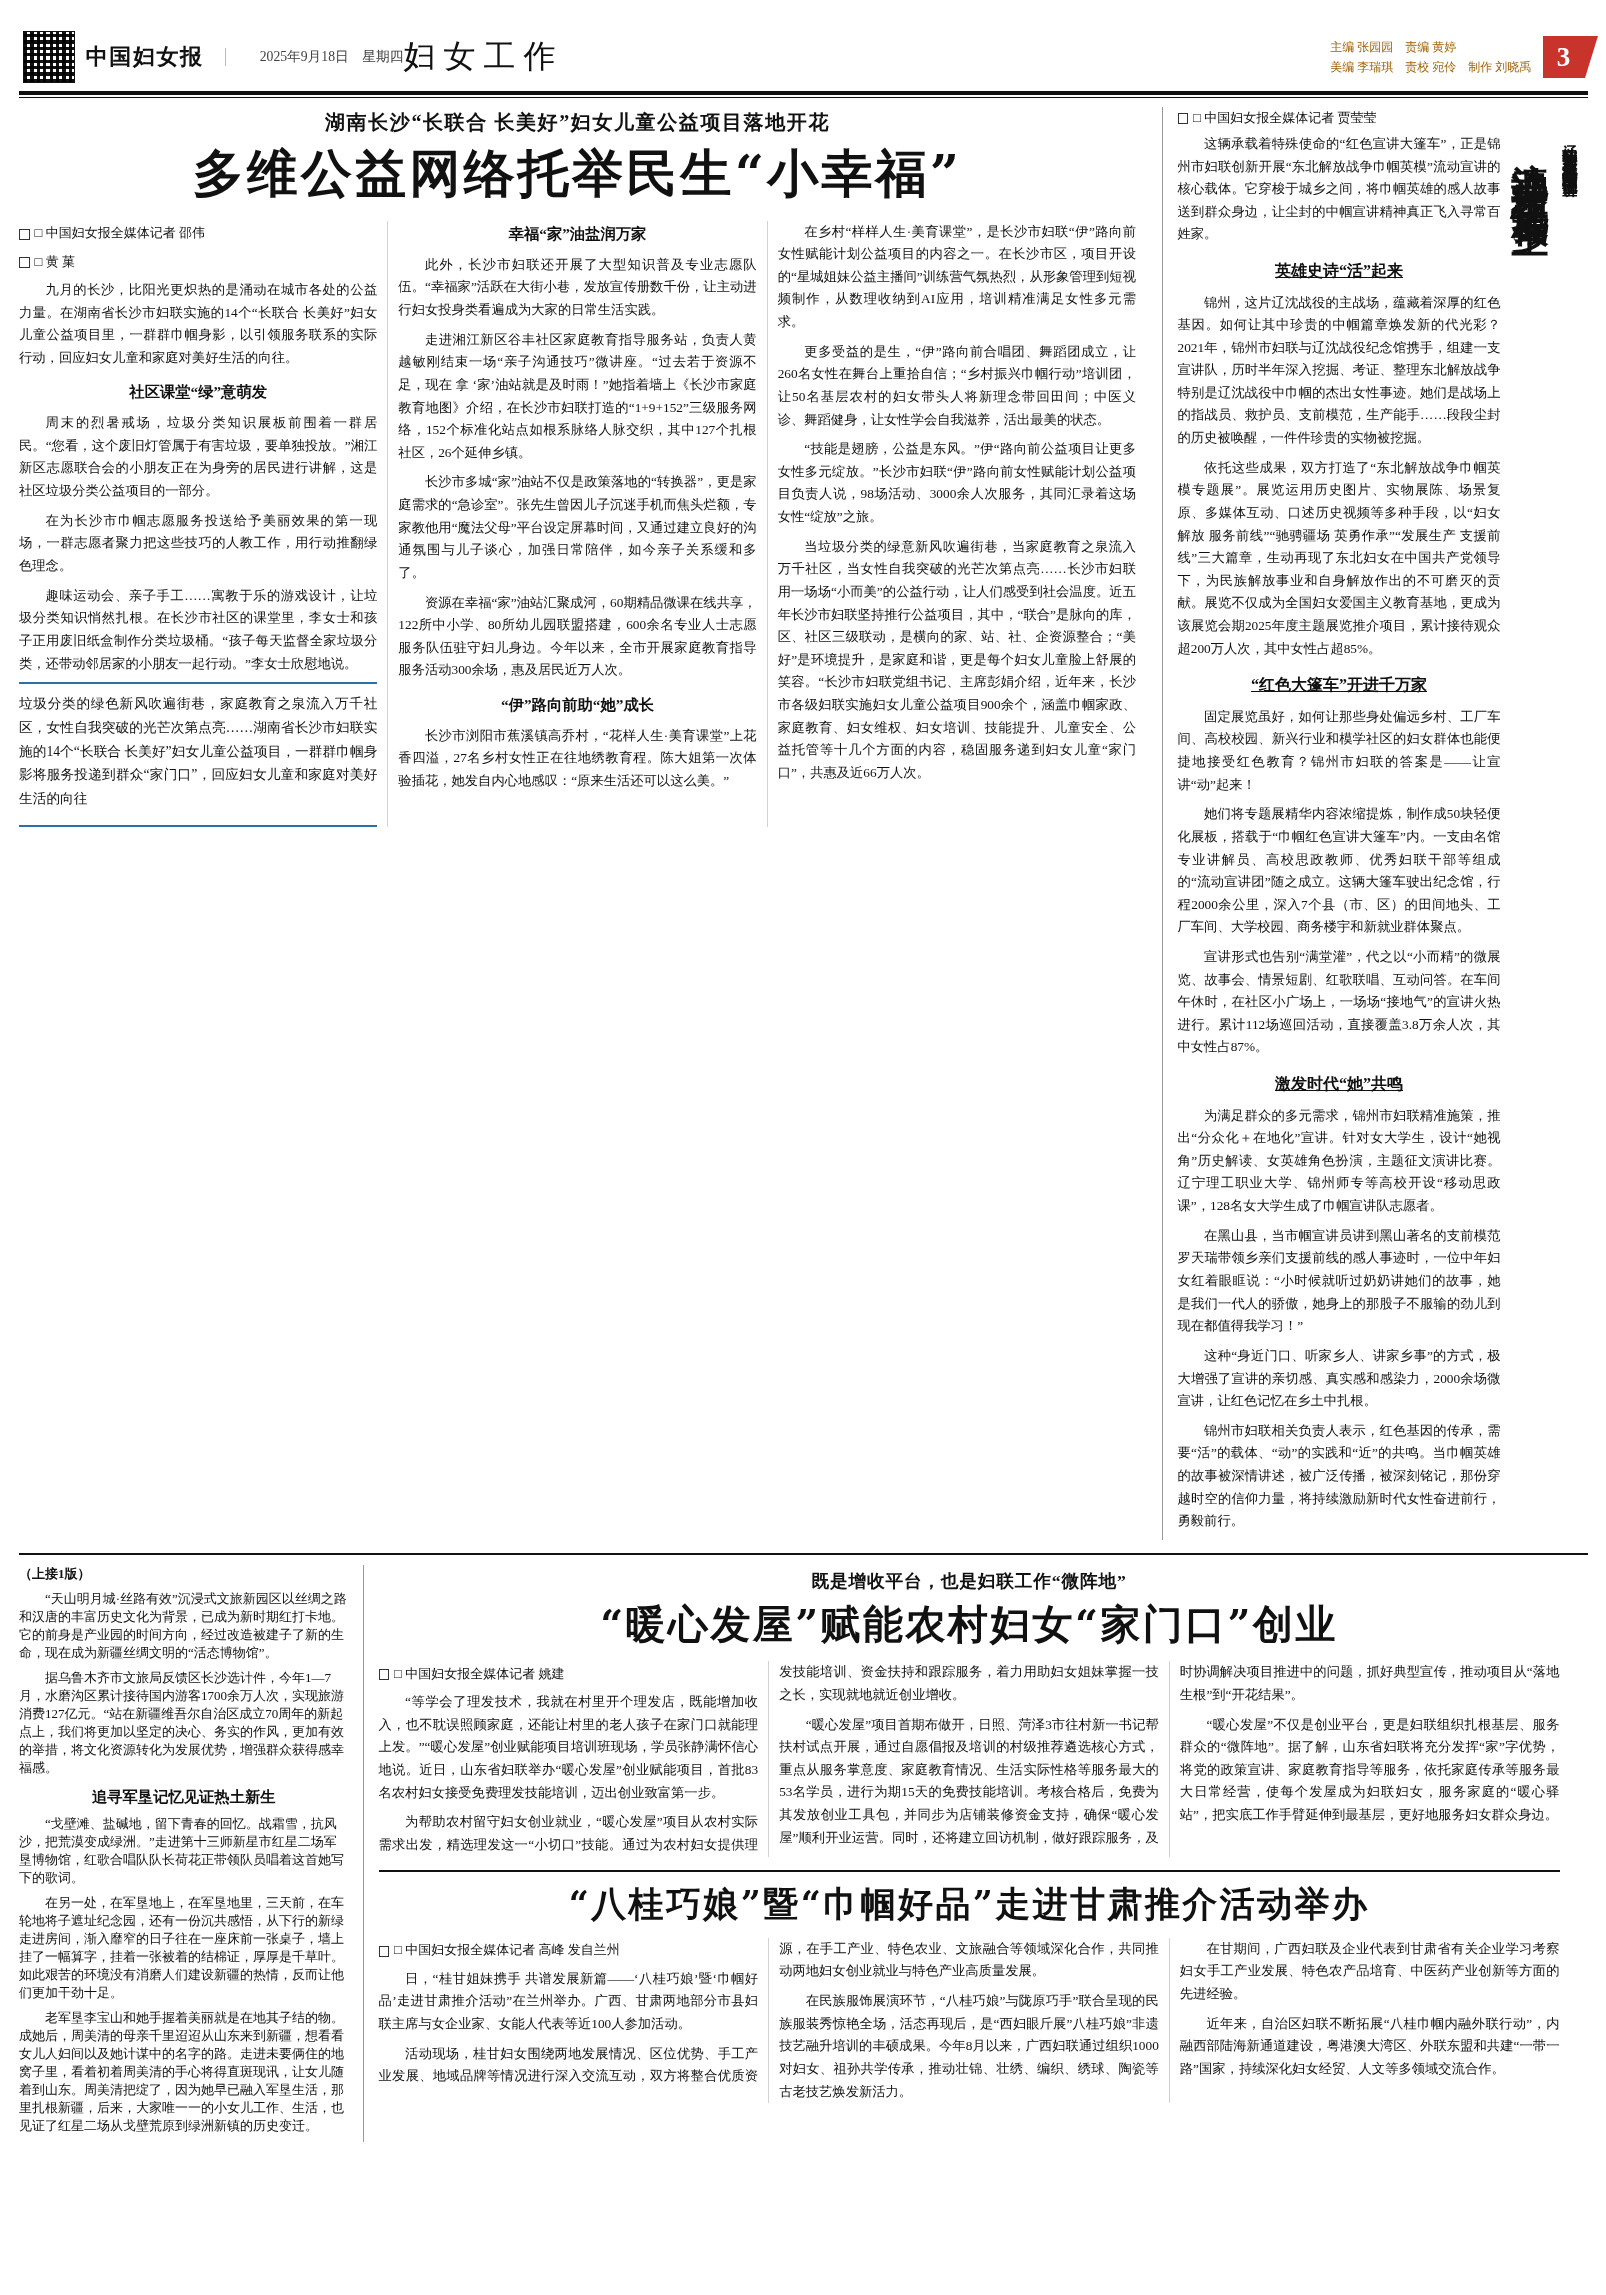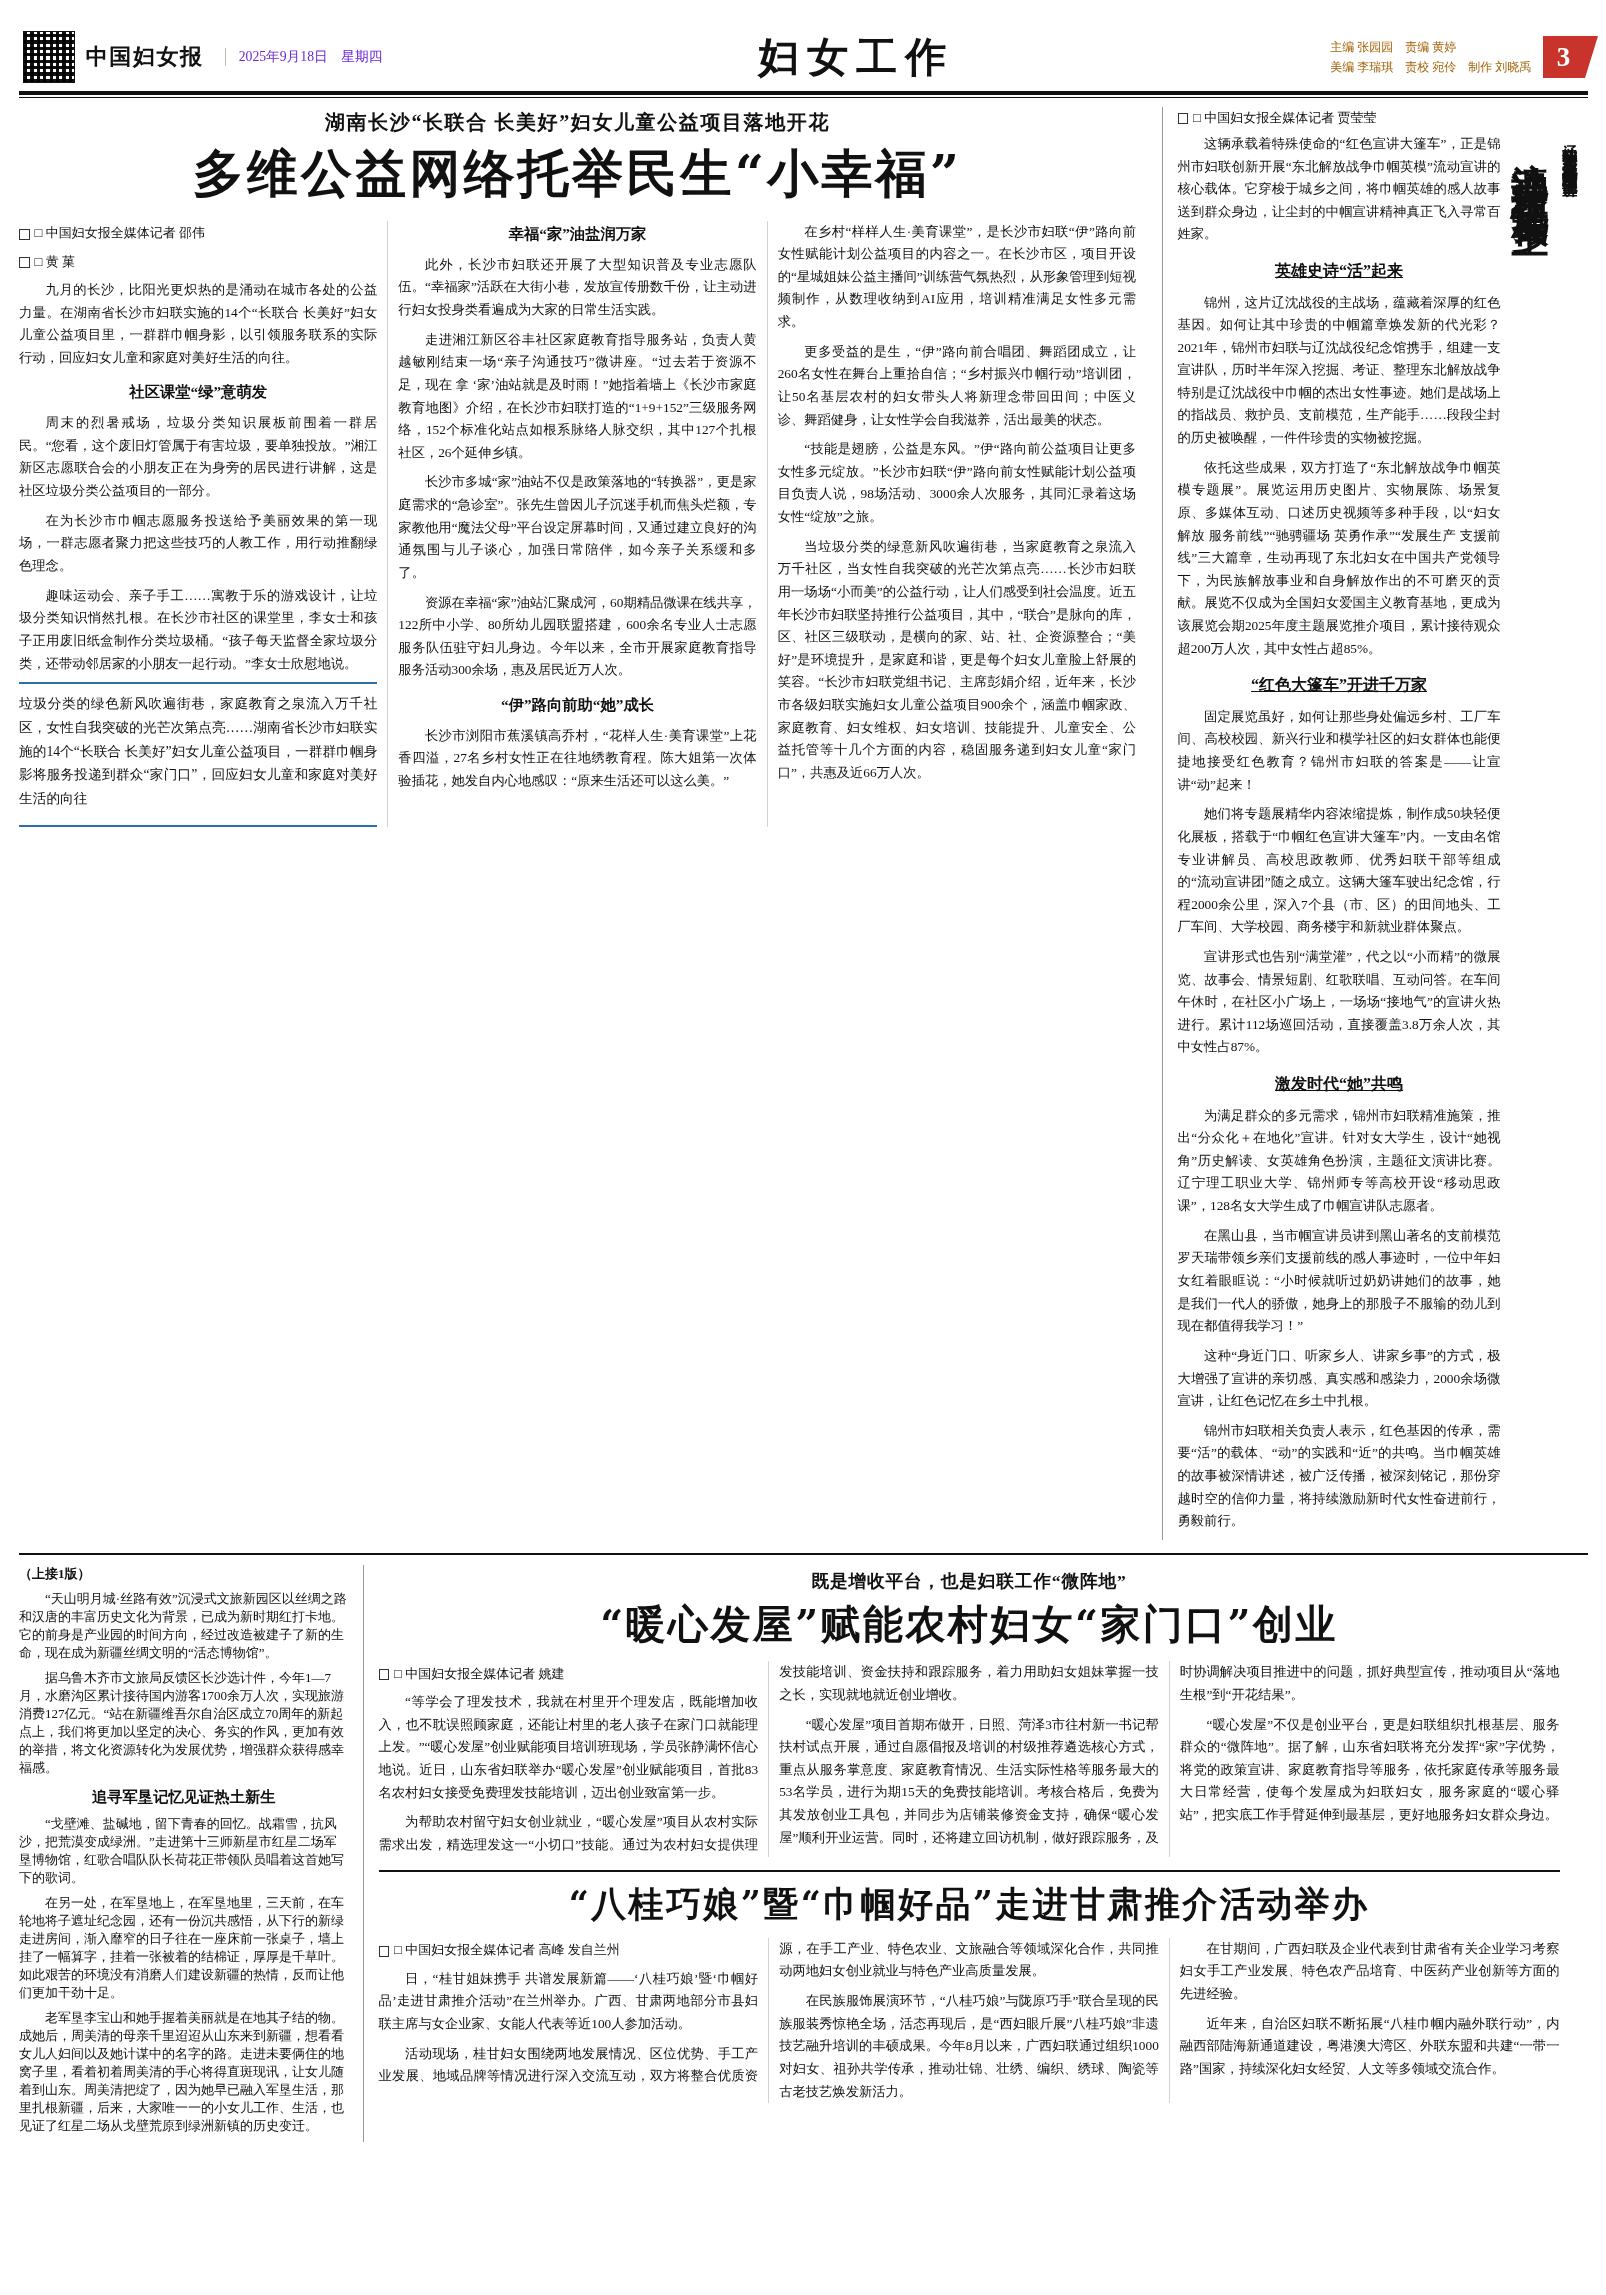--- a/index.html
+++ b/index.html
@@ -17,23 +17,23 @@
   }
   .qr {
     width:50px; height:50px; background:
       repeating-linear-gradient(0deg,#111 0 3.2px,#fff 3.2px 6.4px),
       repeating-linear-gradient(90deg,#111 0 3.2px,transparent 3.2px 6.4px);
     background-blend-mode:multiply;
     border:1.6px solid #111;
     flex:0 0 auto;
   }
   .paper-name { font-family:"DejaVu Serif", serif; font-weight:bold; font-size:22px; margin-left:11.2px; letter-spacing:1.6px; white-space:nowrap; }
-  .mast-date { font-size:13.7px; margin-left:21px; border-left:0.8px solid #bbb; padding-left:13px; color:#6d28d9; white-space:nowrap;}
+  .mast-date { font-size:13.7px; margin-left:21px; border-left:0.8px solid #bbb; padding-left:34px; color:#404040; white-space:nowrap;}
   .mast-title {
-    flex:1 1 auto; text-align:center; font-size:41px; font-weight:bold; letter-spacing:8px;
+    flex:1 1 auto; text-align:left; font-size:32px; font-weight:normal; letter-spacing:8px;
     font-family:"DejaVu Serif", serif;
   }
   .mast-right { display:flex; align-items:center; gap:11.2px; }
   .credits { font-size:12px; line-height:1.7; text-align:left; white-space:nowrap; color:#a16207;}
   .pagenum-box { width:42px; height:42px; background:#c8342b; color:#fff; font-size:27px; font-weight:bold;
     display:flex; align-items:center; justify-content:center; position:relative; }
   .pagenum-box:after{ content:""; position:absolute; right:-13px; top:0; border-left:13px solid #c8342b; border-bottom:42px solid transparent;}
   .rule-thick { height:4px; background:#111; margin:4.8px 19px 0 19px; }
   .rule-thin { height:0.8px; background:#111; margin:2.4px 19px 0 19px; }
 

